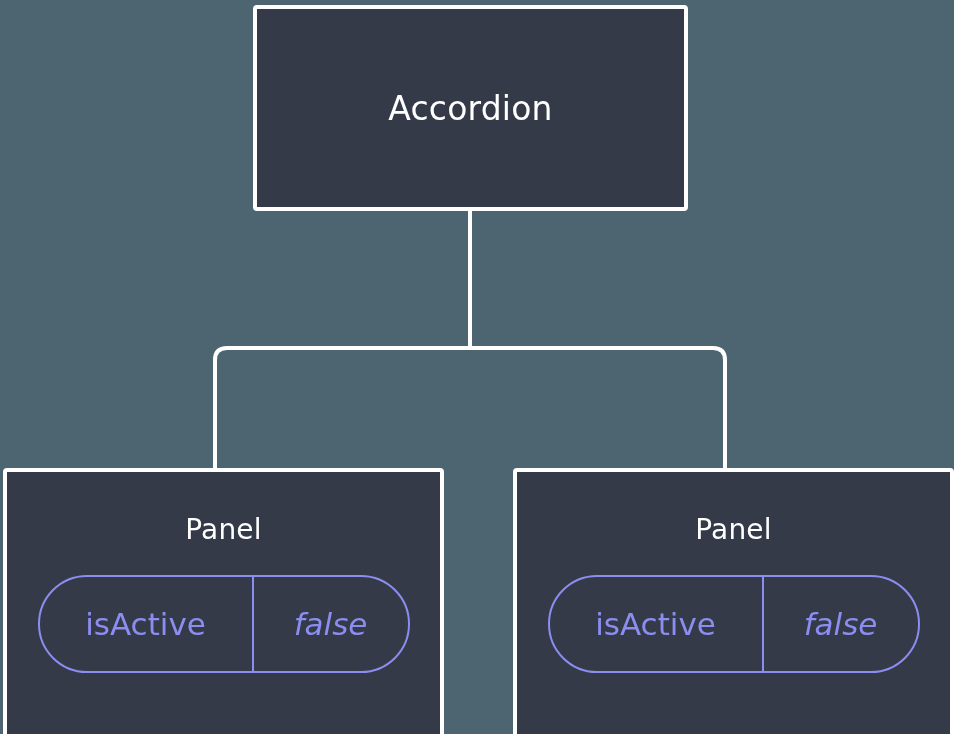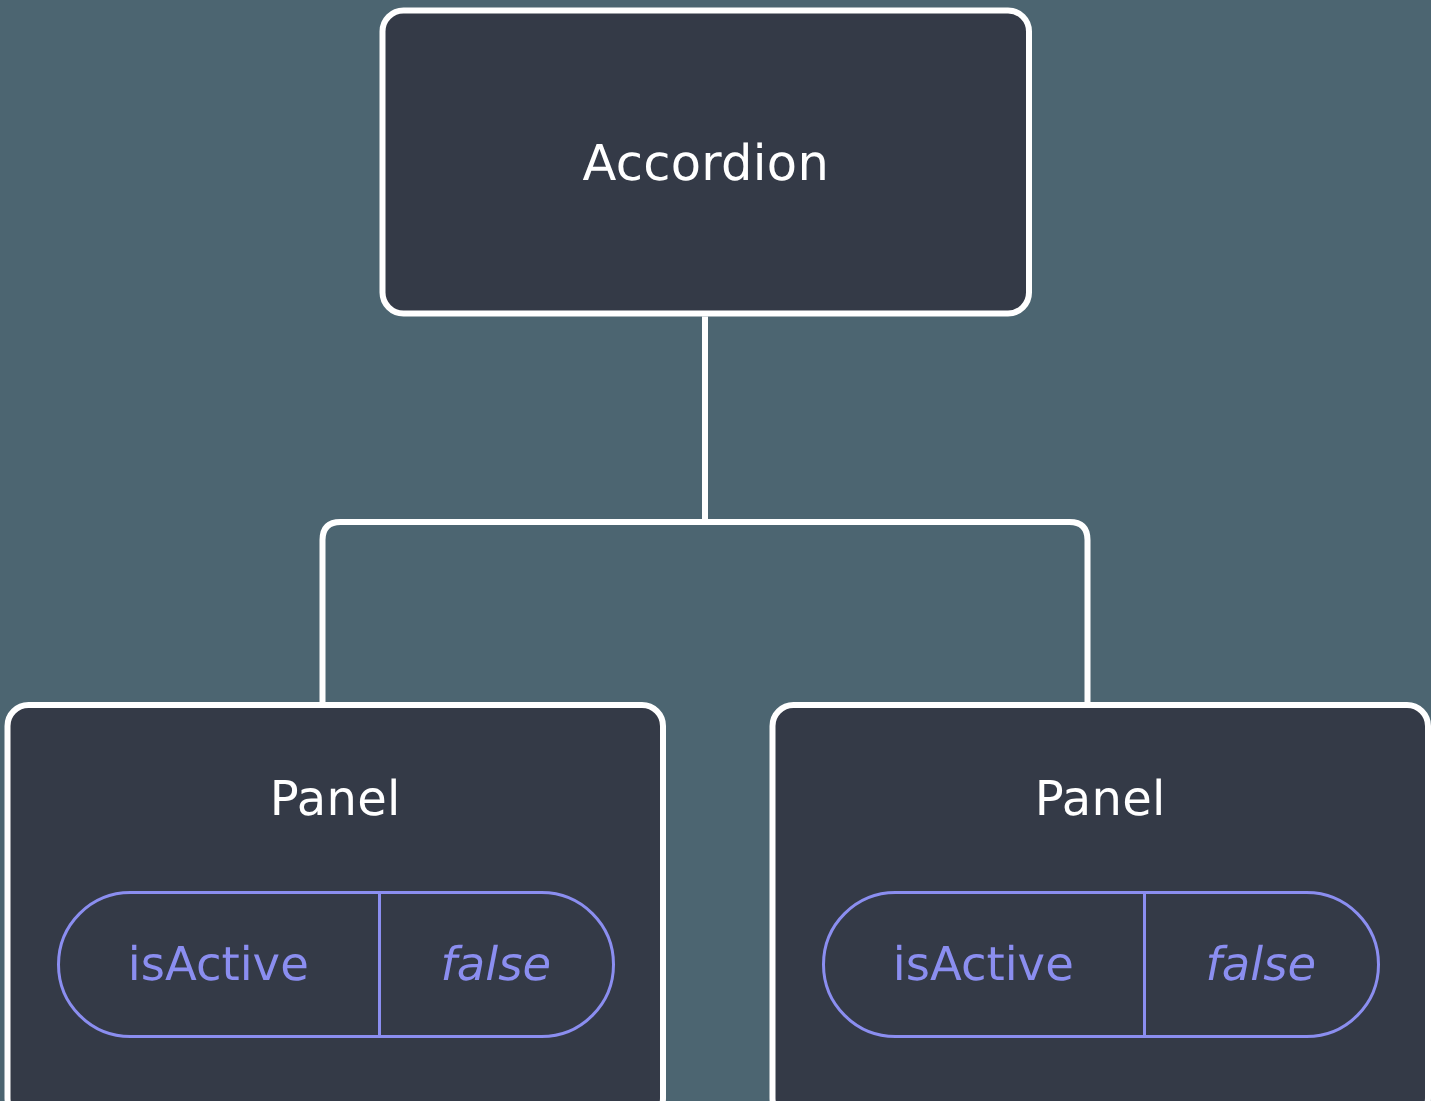--- a/index.html
+++ b/index.html
@@ -28,21 +28,21 @@
     height: 734px;
     pointer-events: none;
   }
 
   
   .node {
     position: absolute;
     box-sizing: border-box;
     background: #343a47;
     border: 4px solid #ffffff;
-    border-radius: 16px;
+    border-radius: 4px;
     display: flex;
     flex-direction: column;
     align-items: center;
   }
   .node-root {
     left: 253px;
     top: 5px;
     width: 435px;
     height: 206px;
     justify-content: center;
@@ -58,26 +58,26 @@
 
   .node-title {
     color: #ffffff;
     font-size: 33px;
     font-weight: 400;
     letter-spacing: 0.2px;
     line-height: 1;
     white-space: nowrap;
   }
   .node-child .node-title {
-    font-size: 32px;
+    font-size: 28px;
   }
 
   
   .prop-pill {
-    margin-top: 46px;
+    margin-top: 31px;
     display: flex;
     align-items: stretch;
     height: 98px;
     border: 2px solid #8b8ef0;
     border-radius: 49px;
     box-sizing: border-box;
     overflow: hidden;
   }
   .prop-key,
   .prop-value {

